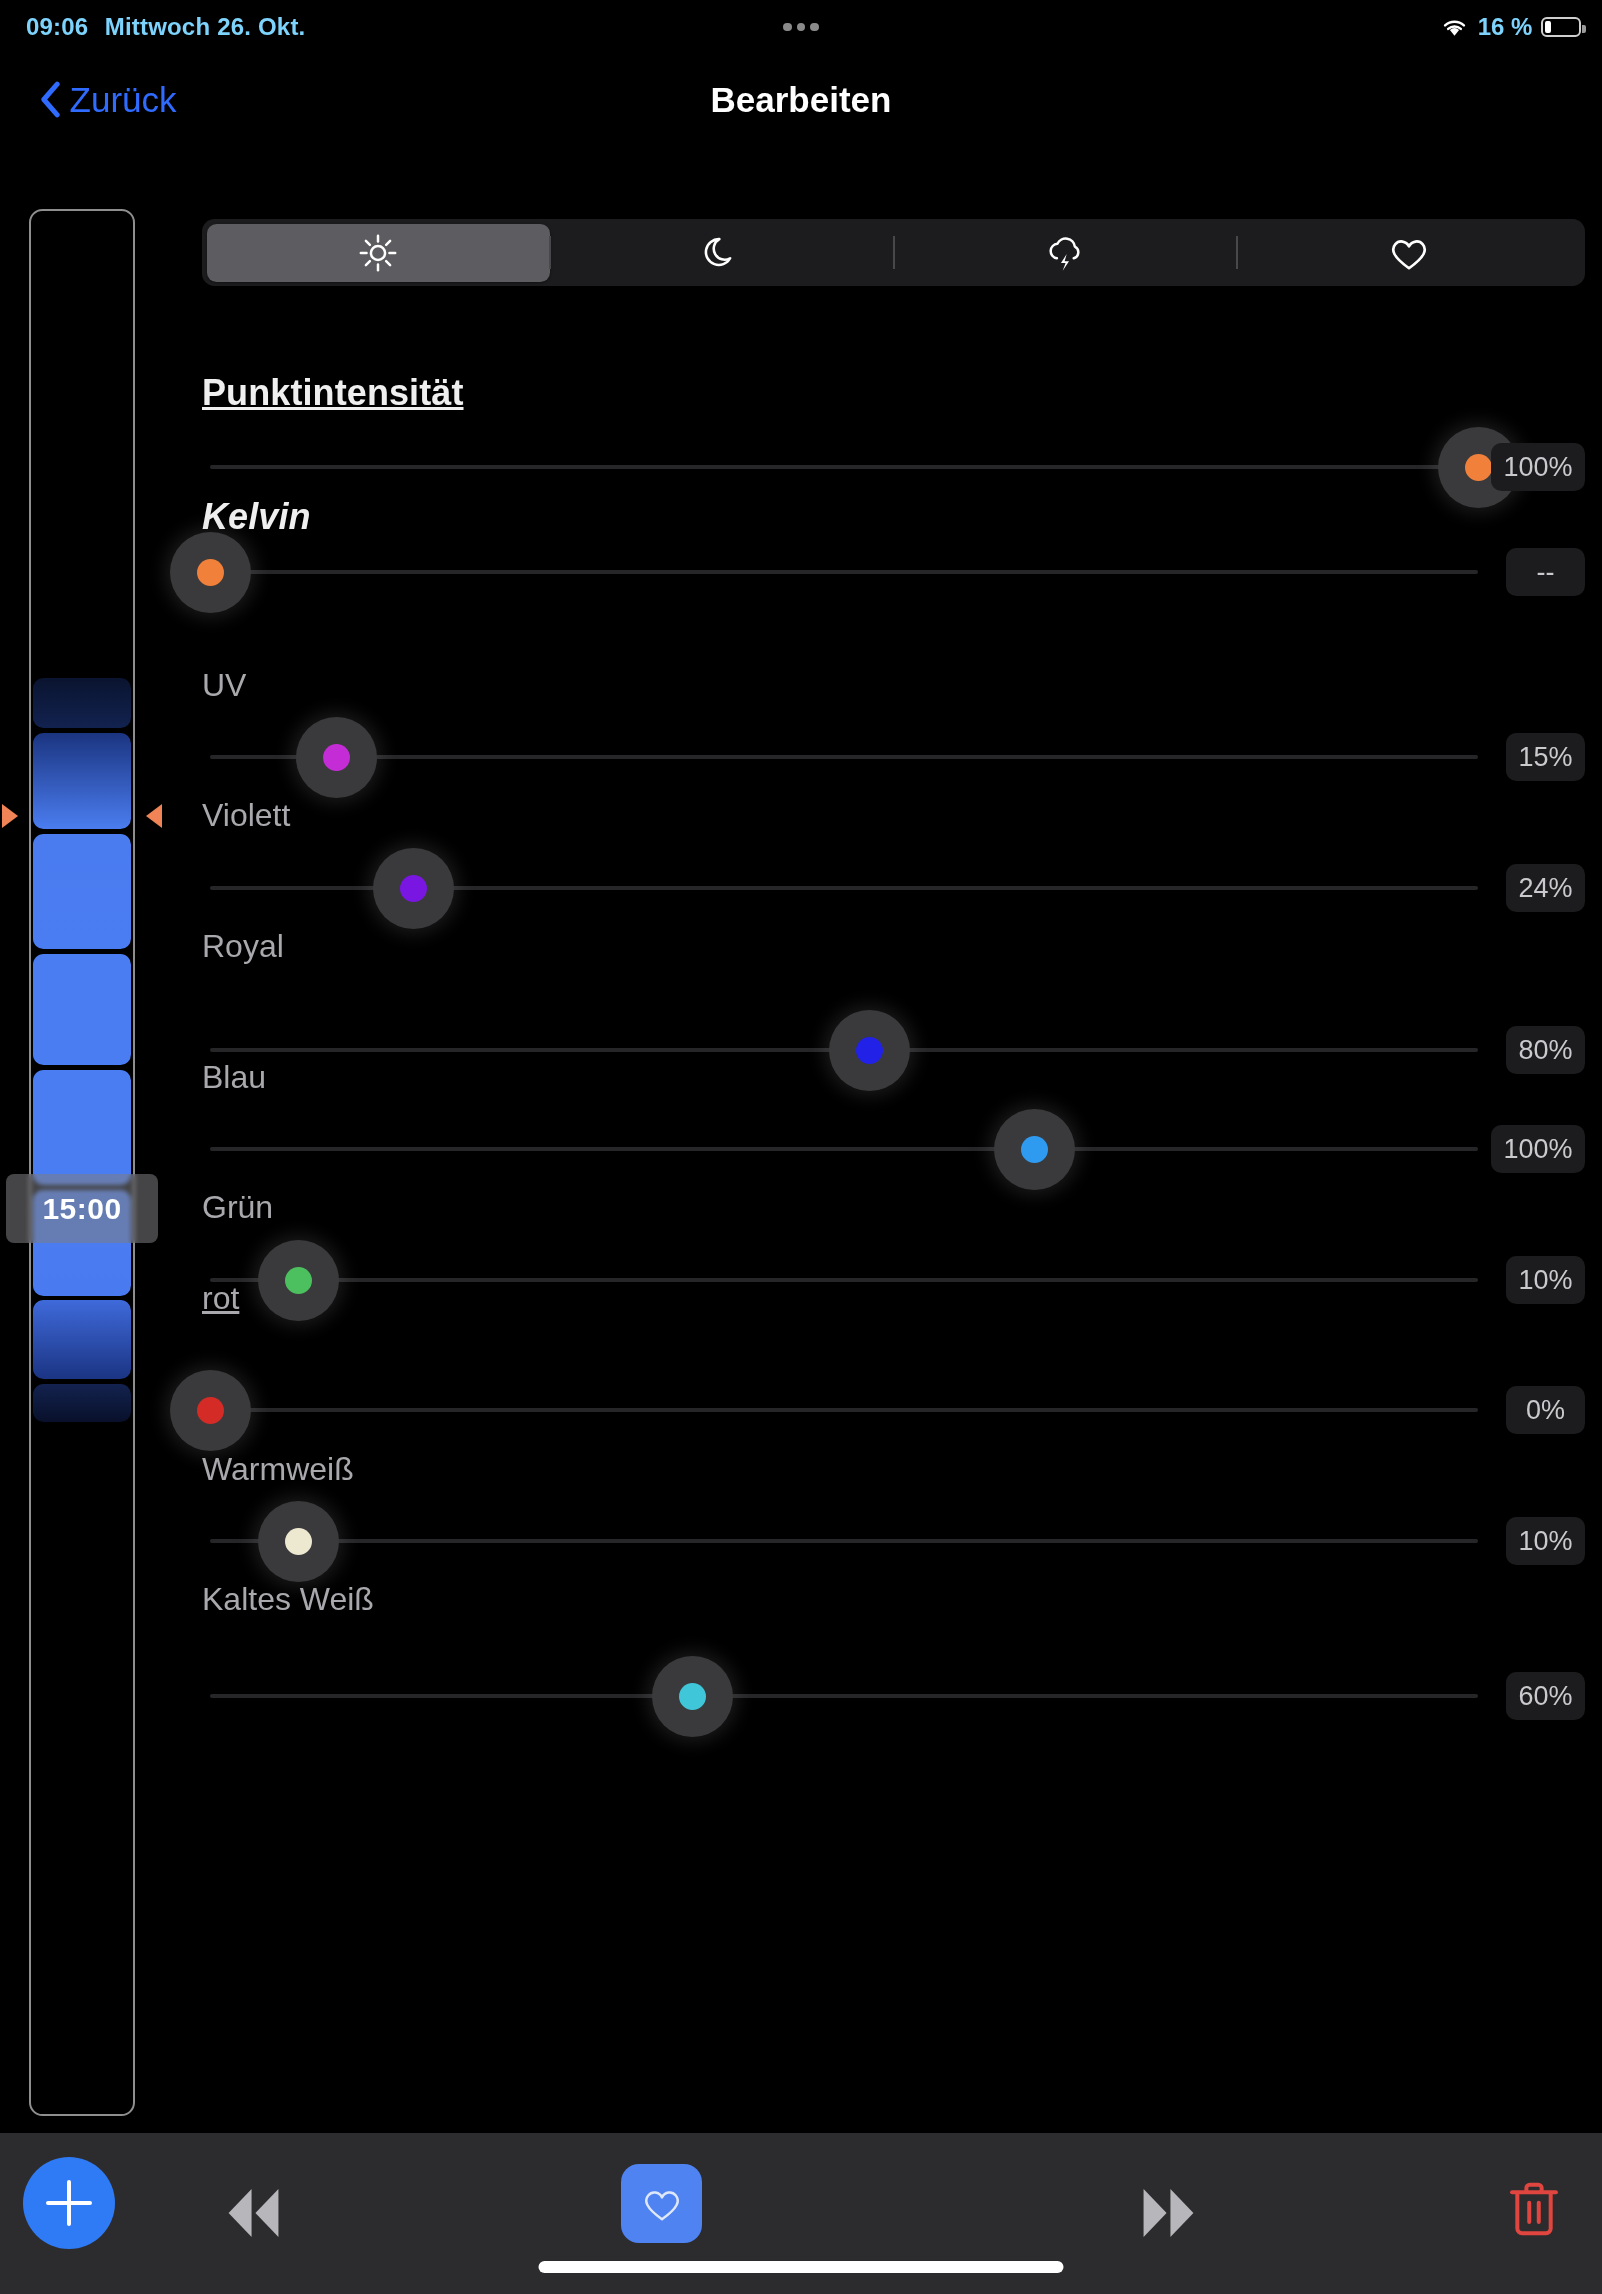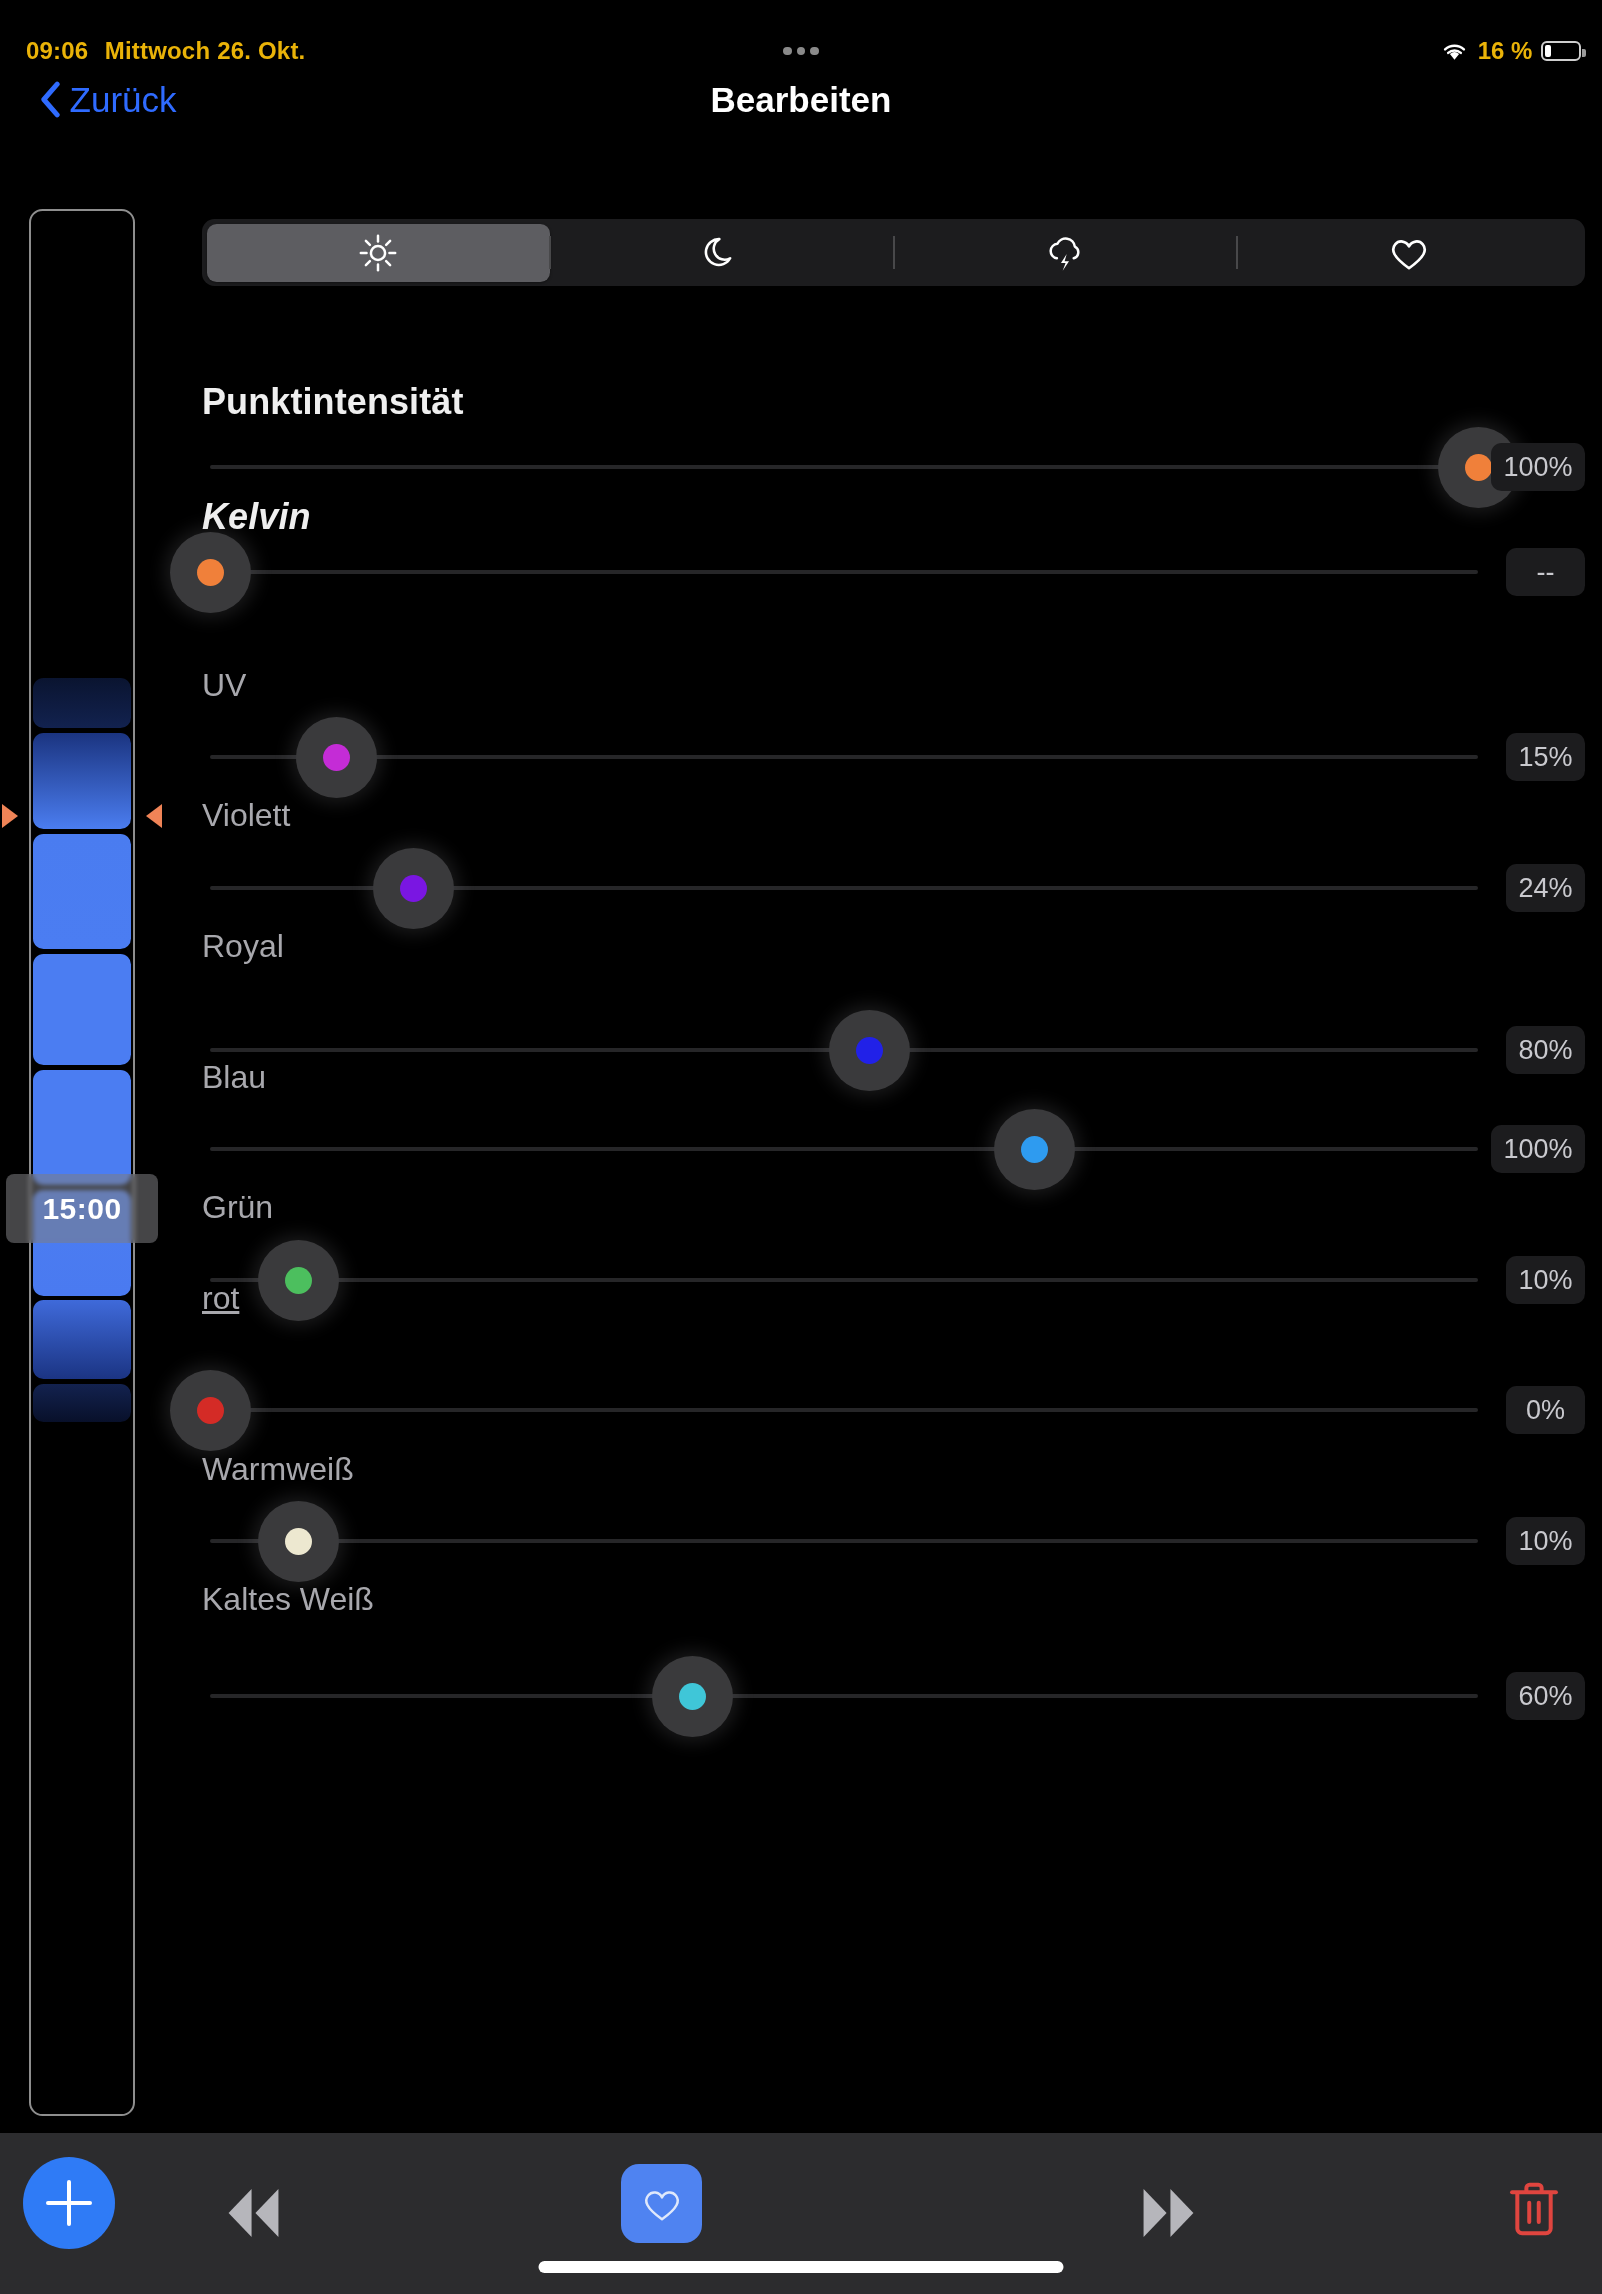--- a/index.html
+++ b/index.html
@@ -9,21 +9,21 @@
     background:#000;
     font-family:"Liberation Sans", sans-serif;
     overflow:hidden;
     -webkit-font-smoothing:antialiased;
   }
   #app { position:relative; width:1602px; height:2294px; background:#000; }
 
   
   .statusbar{
     position:absolute; top:0; left:0; width:1602px; height:54px;
-    display:flex; align-items:center; color:#eab308;margin-top:24px;
+    display:flex; align-items:center; color:#7dd3fc;
   }
   .sb-left{ position:absolute; left:26px; display:flex; align-items:center; gap:16.3px;
             font-size:24px; font-weight:600; letter-spacing:0.2px; }
   .sb-center{ position:absolute; left:0; right:0; display:flex; justify-content:center; }
   .dots{ display:flex; gap:4.8px; }
   .dots i{ display:block; width:8.6px; height:8.6px; border-radius:50%; background:#8a8a8a; }
   .sb-right{ position:absolute; right:21px; display:flex; align-items:center; gap:8.6px;
              font-size:24px; font-weight:600; }
   .wifi-ic{ width:29px; height:23px; display:block; }
   .batt{ position:relative; width:40px; height:20px; border:2.4px solid #cfcfcf;
@@ -187,21 +187,21 @@
       <span class="divider"></span>
     </div>
     <div class="seg">
       <svg width="44" height="40" viewBox="0 0 46 42">
         <path d="M23 37 C6 25 4 17.5 8.5 12 C12.6 7 20 8.3 23 14 C26 8.3 33.4 7 37.5 12 C42 17.5 40 25 23 37 Z" stroke="#fff" stroke-width="2.8" fill="none" stroke-linejoin="round"></path>
       </svg>
     </div>
   </div>
 
   <div id="slider-area">
-      <div class="h-main" style="top: 381px;">Punktintensität</div>
+      <div class="h-main" style="top: 372px; text-decoration: underline;">Punktintensität</div>
       <div class="srow" style="top: 445px;">
         <div class="strack"></div>
         <div class="sthumb" style="left: 1276px;">
           <div class="sdot" style="background: rgb(240, 128, 58);"></div>
         </div>
         <div class="sbadge">100%</div>
       </div>
       <div class="h-main" style="top: 496px; font-style: italic;">Kelvin</div>
       <div class="srow" style="top: 550px;">
         <div class="strack"></div>

